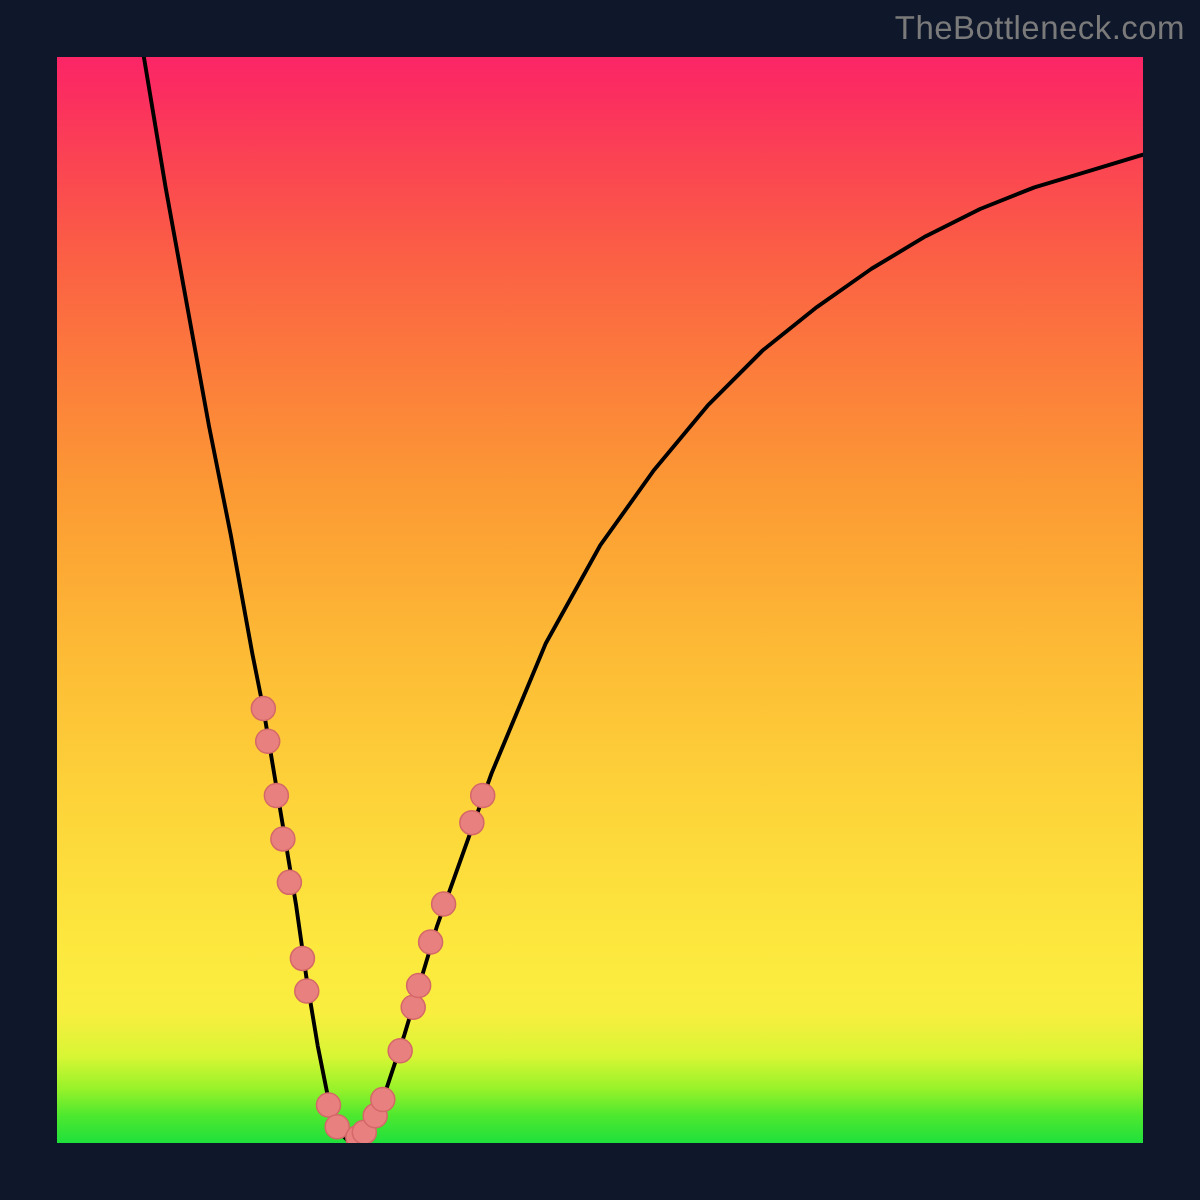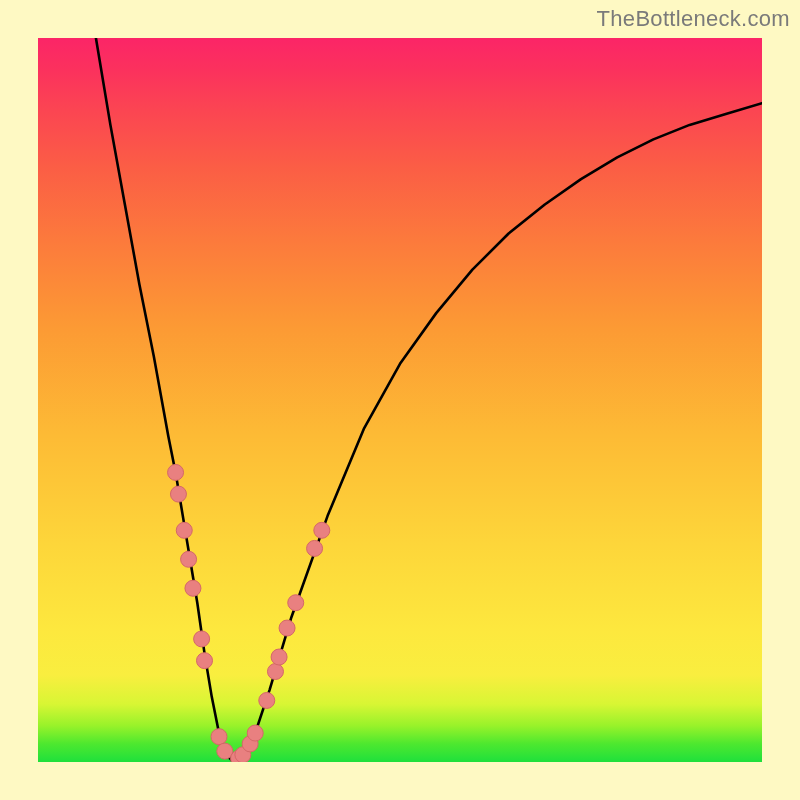--- a/index.html
+++ b/index.html
@@ -10,21 +10,21 @@
     overflow: hidden;
     background: #000;
     font-family: Arial, Helvetica, sans-serif;
   }
   .frame {
     position: absolute;
     left: 0;
     top: 0;
     width: 800px;
     height: 800px;
-    background: #fef9c3;
+    background: #0f172a;
   }
   .plot-area {
     position: absolute;
     left: 38px;
     top: 38px;
     width: 724px;
     height: 724px;
     overflow: hidden;
   }
   .gradient-bg {

